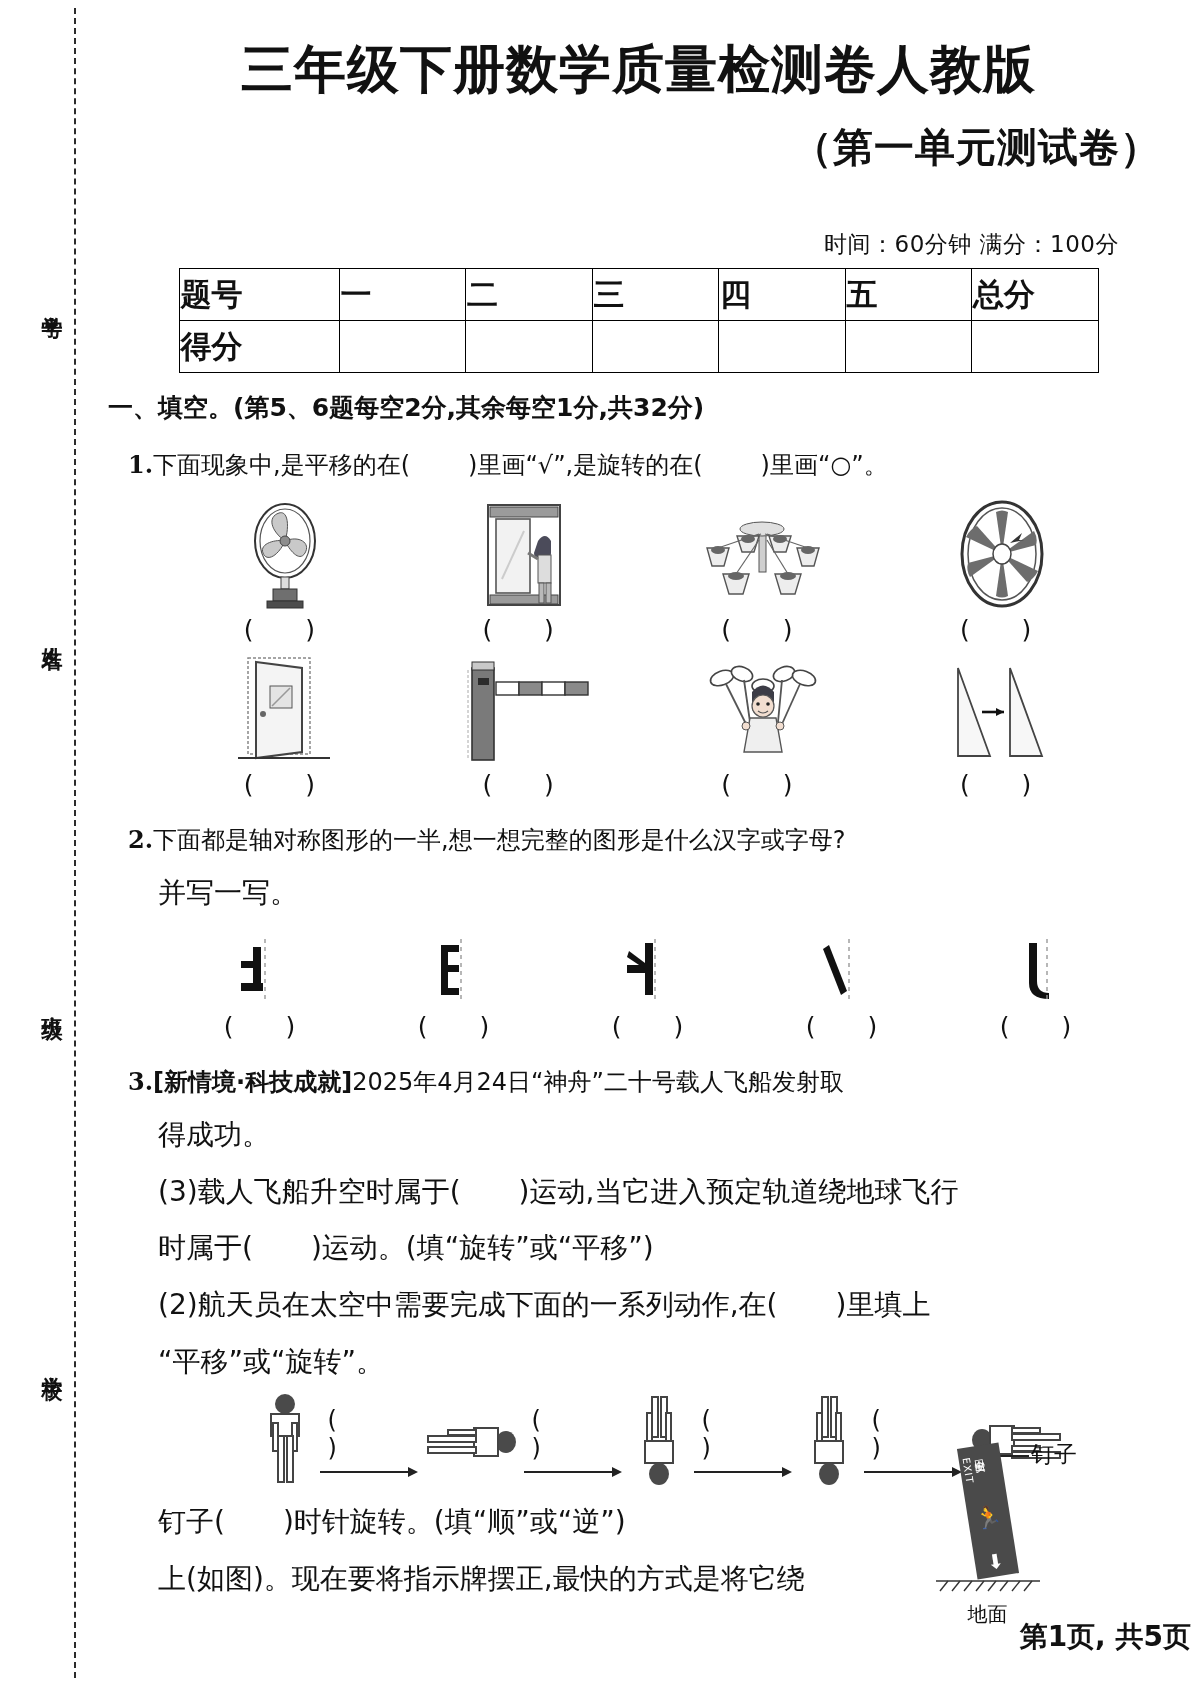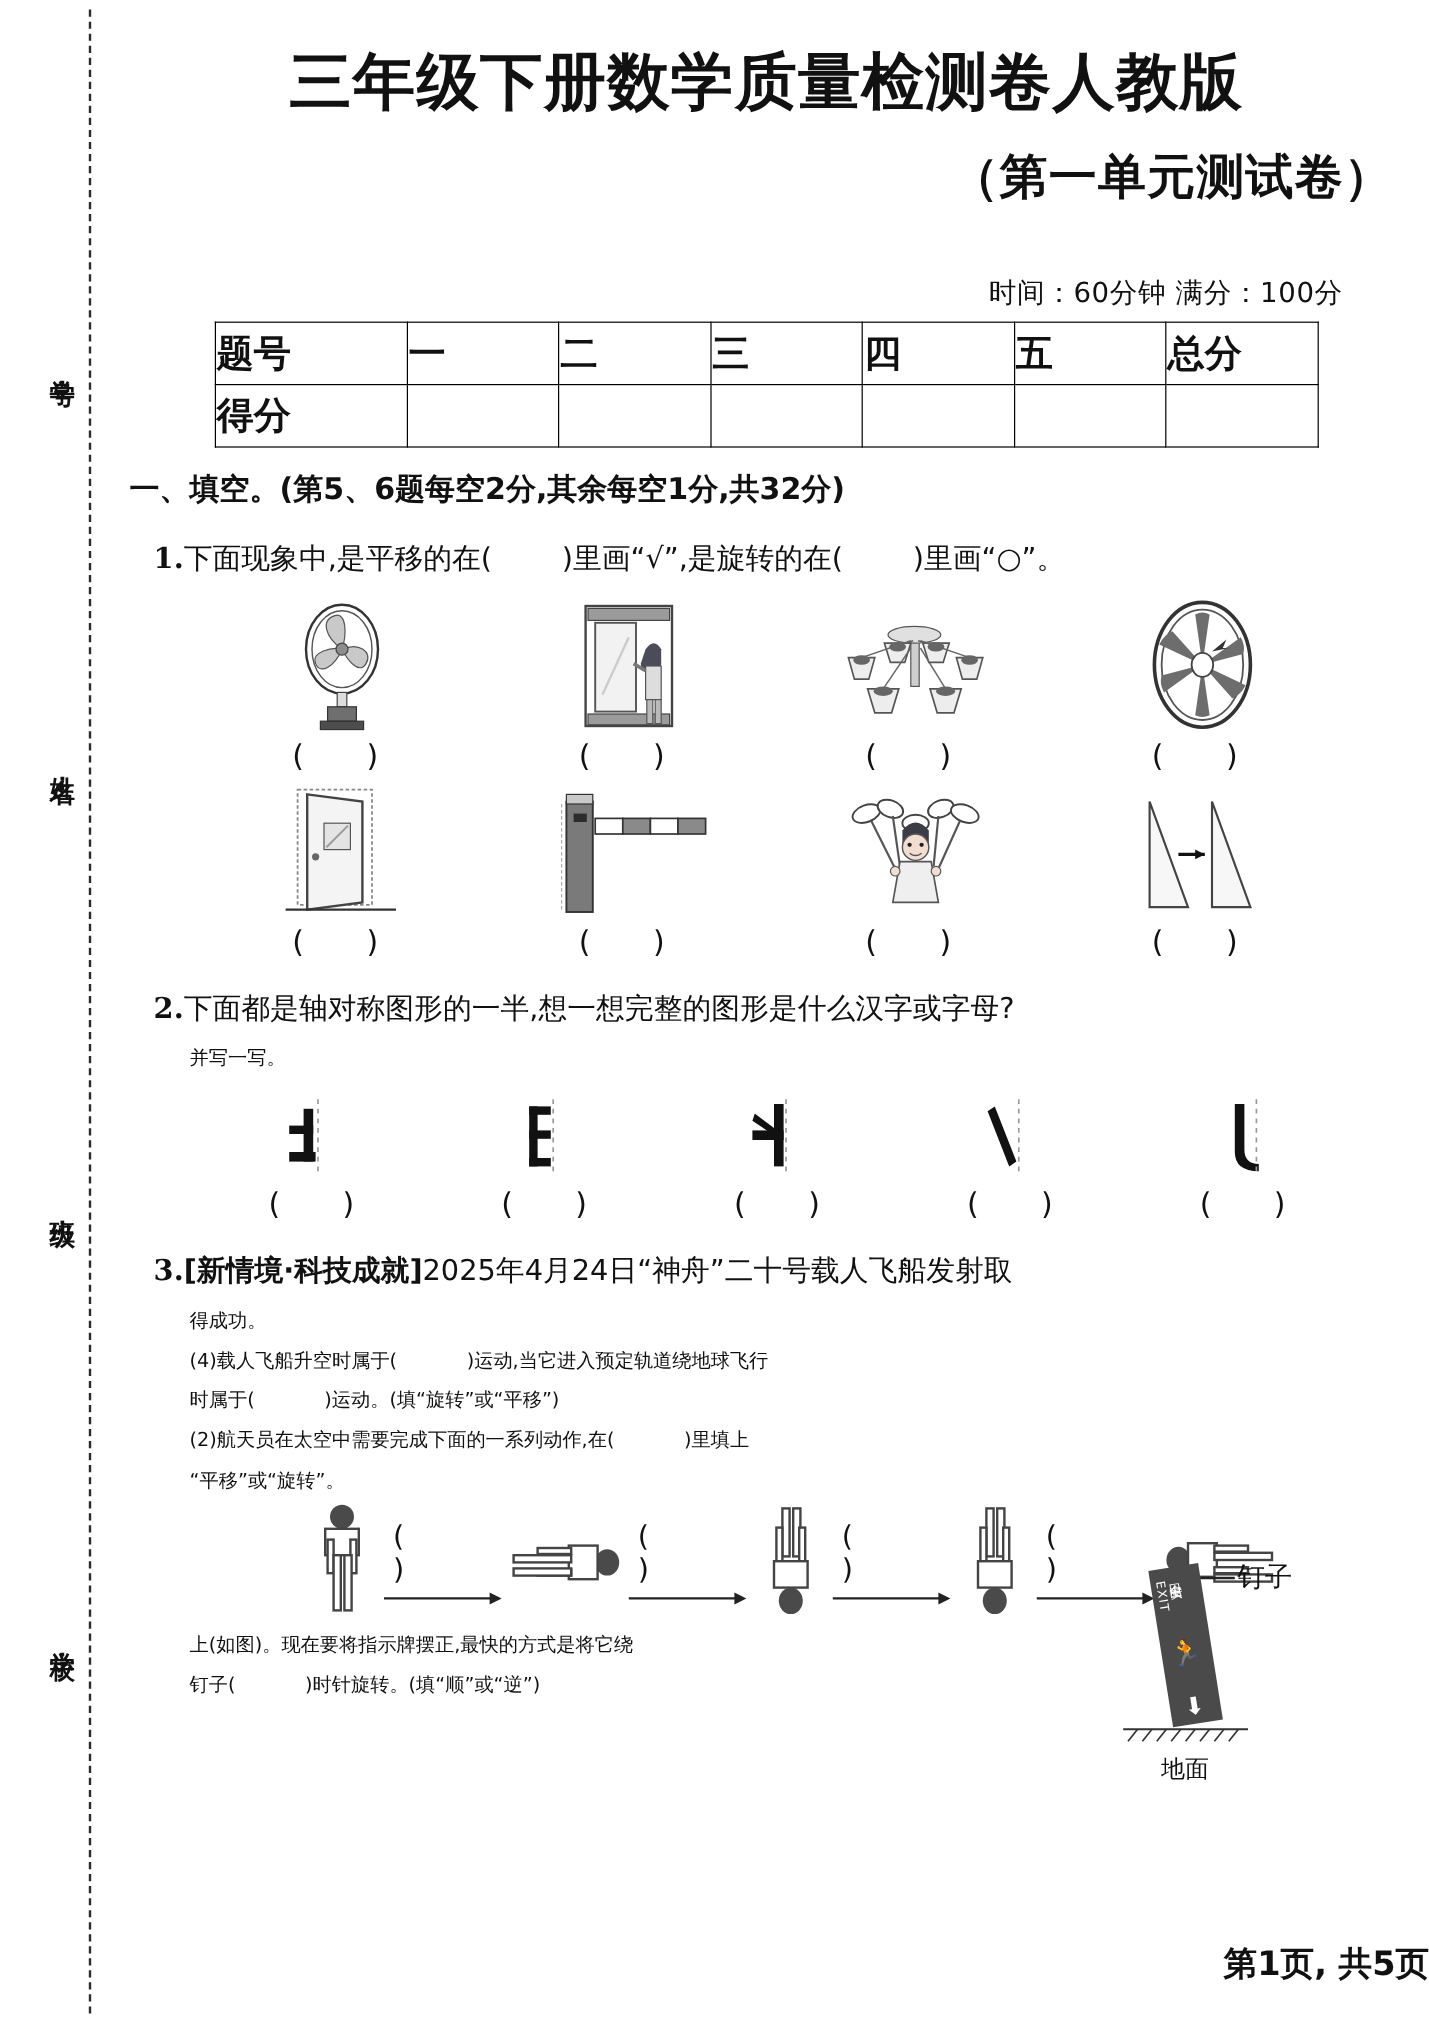--- a/index.html
+++ b/index.html
@@ -107,21 +107,21 @@
     margin-top: 18px;
     font-size: 24px;
     line-height: 1.95;
     letter-spacing: 0px;
     padding-left: 36px;
     text-indent: -24px;
   }
   .q .num { font-weight: bold; font-family: "DejaVu Serif","Liberation Serif",serif; }
   .q .tag { font-weight: bold; }
   .q-sub {
-    font-size: 16px;
+    font-size: 28px;
     line-height: 1.95;
     padding-left: 42px;
     text-indent: 0;
     margin-top: 2px;
   }
   .blank-sp { display: inline-block; width: 58px; }
 
   
   .pic-row {
     display: flex;
@@ -528,21 +528,21 @@
       <div class="paren">(  )</div>
     </div>
   </div>
 
   <div class="q">
     <span class="num">3.</span><span class="tag">[新情境·科技成就]</span><span>2025年4月24日“神舟”二十号载人飞船发射取</span>
   </div>
   <div class="q-sub">得成功。</div>
 
   <div class="q-sub">
-    <span>(4)载人飞船升空时属于(</span><span class="blank-sp"></span><span>)运动,当它进入预定轨道绕地球飞行</span>
+    <span>(3)载人飞船升空时属于(</span><span class="blank-sp"></span><span>)运动,当它进入预定轨道绕地球飞行</span>
   </div>
   <div class="q-sub">
     <span>时属于(</span><span class="blank-sp"></span><span>)运动。(填“旋转”或“平移”)</span>
   </div>
 
   <div class="q-sub">
     <span>(2)航天员在太空中需要完成下面的一系列动作,在(</span><span class="blank-sp"></span><span>)里填上</span>
   </div>
   <div class="q-sub">“平移”或“旋转”。</div>
 
@@ -659,20 +659,20 @@
             <line x1="56" y1="14" x2="64" y2="4"></line>
               <line x1="68" y1="14" x2="76" y2="4"></line>
             <line x1="80" y1="14" x2="88" y2="4"></line>
               <line x1="92" y1="14" x2="100" y2="4"></line>
           </g>
         </svg>
       </div>
       <div class="ground-label">地面</div>
     </div>
 
-    <div class="q-sub" style="width:740px;">上(如图)。现在要将指示牌摆正,最快的方式是将它绕</div>
     <div class="q-sub" style="width:740px;">
       <span>钉子(</span><span class="blank-sp"></span><span>)时针旋转。(填“顺”或“逆”)</span>
     </div>
+    <div class="q-sub" style="width:740px;">上(如图)。现在要将指示牌摆正,最快的方式是将它绕</div>
   </div>
 
   <div class="footer">第1页, 共5页</div>
 </div>
 
 </body></html>

